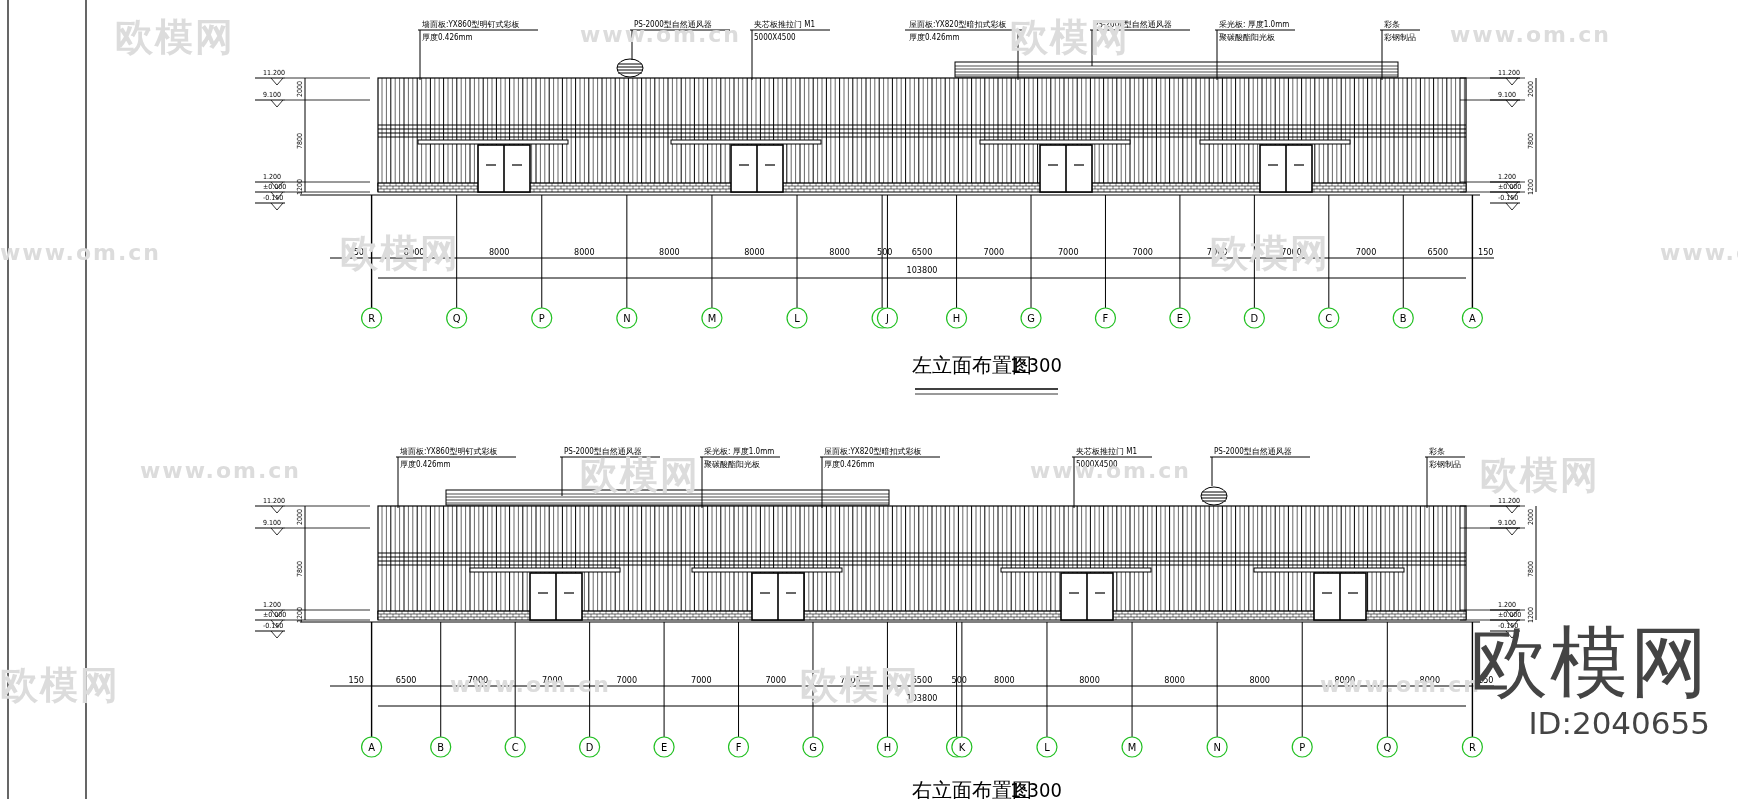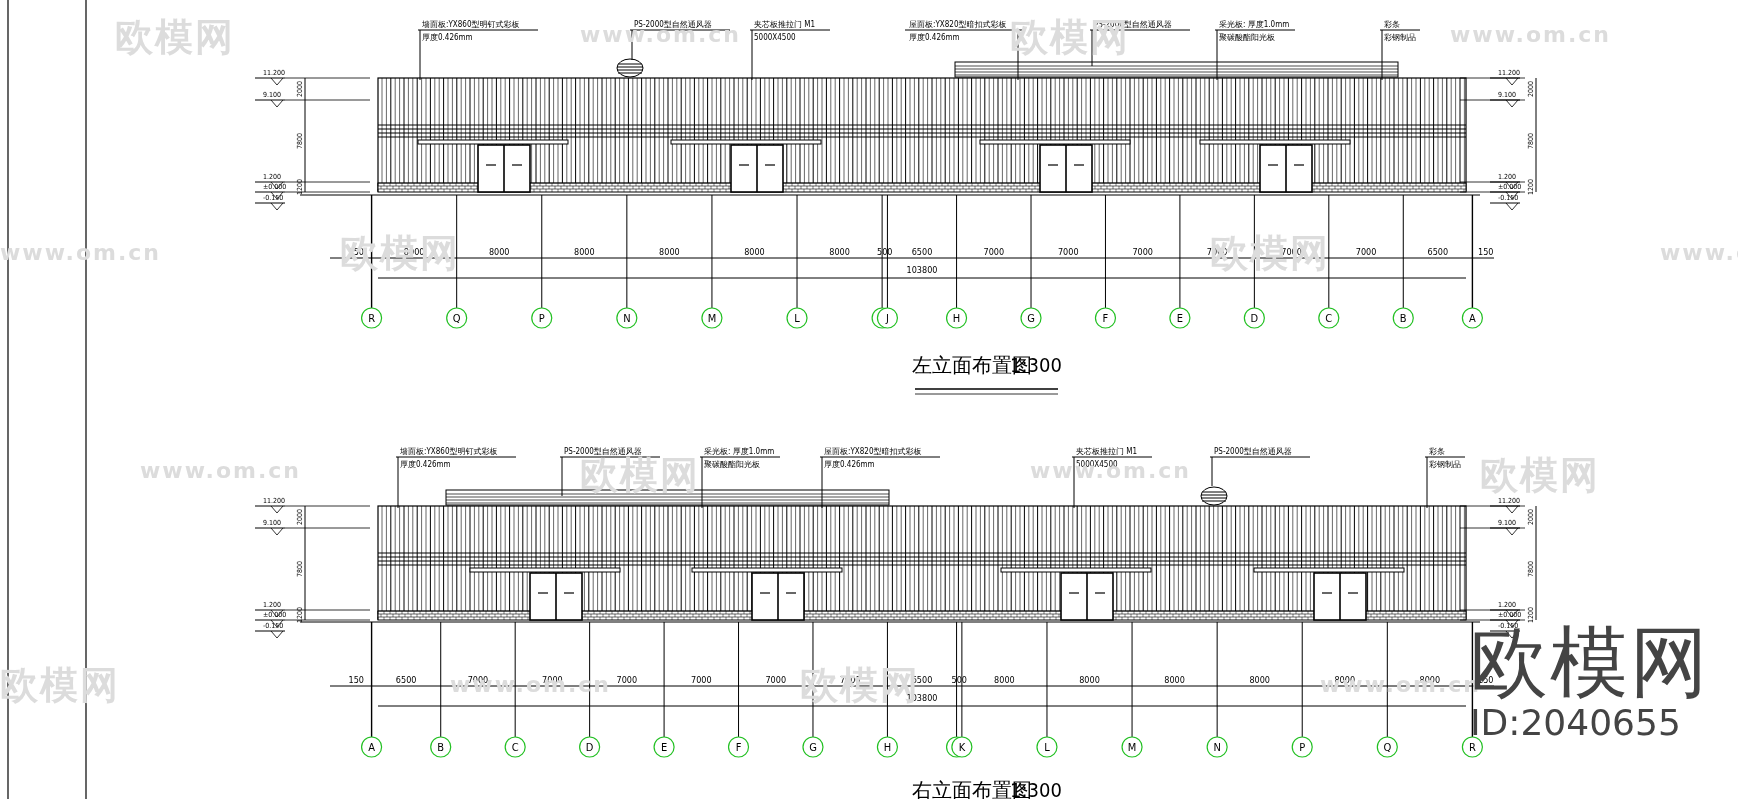--- a/index.html
+++ b/index.html
@@ -2,21 +2,21 @@
 <html><head>
 <meta charset="utf-8">
 <style>
   html,body{margin:0;padding:0;background:#fff;}
   body{width:1738px;height:799px;overflow:hidden;position:relative;font-family:"Liberation Sans",sans-serif;}
   #canvas{position:absolute;left:0;top:0;width:1738px;height:799px;}
   .lbl{font-family:"DejaVu Sans Condensed","DejaVu Sans",sans-serif;fill:#000;}
   .wm{position:absolute;color:#dcdcdc;font-family:"DejaVu Sans",sans-serif;font-weight:bold;pointer-events:none;letter-spacing:2px;}
   .brand{position:absolute;right:28px;color:#444;font-family:"DejaVu Sans",sans-serif;}
   .brand .big{font-size:78px;line-height:80px;letter-spacing:2px;}
-  .brand .id{font-size:36px;line-height:42px;}
+  .brand .id{font-size:31px;line-height:42px;text-align:right;}
 </style>
 </head>
 <body>
 
 <svg id="canvas" viewBox="0 0 1738 799" xmlns="http://www.w3.org/2000/svg">
 
   <line x1="8" y1="0" x2="8" y2="799" stroke="#000" stroke-width="1.2"></line>
   <line x1="86" y1="0" x2="86" y2="799" stroke="#000" stroke-width="1.2"></line>
 
   <g id="elev-top">

